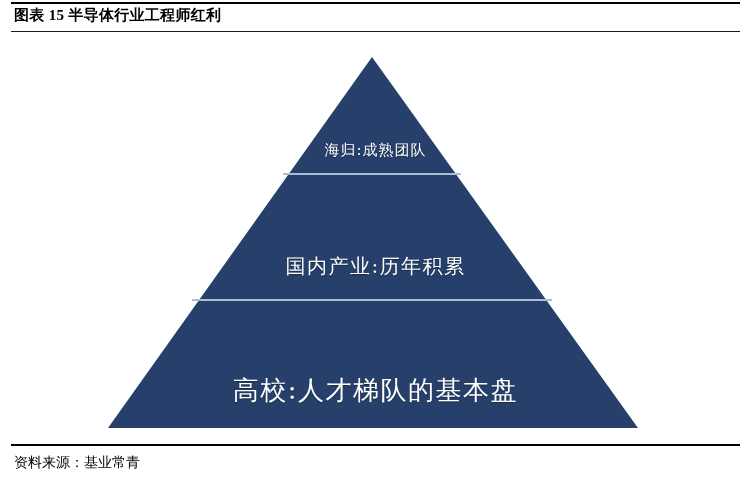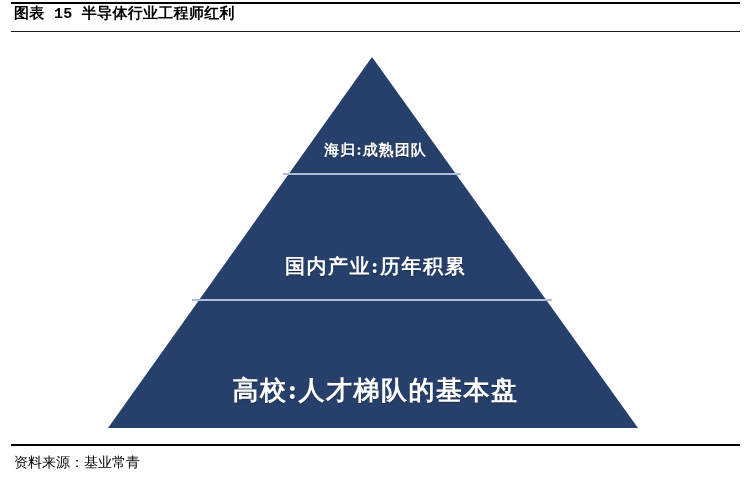--- a/index.html
+++ b/index.html
@@ -31,21 +31,21 @@
   .figure-title {
     position: absolute;
     left: 14px;
     top: 5px;
     font-size: 15px;
     font-weight: bold;
     color: #000000;
     letter-spacing: 0.3px;
     white-space: nowrap;
     line-height: 20px;
-    font-family: Liberation Mono, monospace;
+    font-family: Liberation Serif, serif;
   }
   .title-rule {
     position: absolute;
     left: 11px;
     top: 31px;
     width: 729px;
     height: 1px;
     background: #1a1a1a;
   }
   .chart-area {
@@ -66,21 +66,21 @@
   .pyramid-svg {
     display: block;
     width: 729px;
     height: 410px;
   }
   .tier-label {
     position: absolute;
     text-align: center;
     color: #ffffff;
     font-family: "DejaVu Serif", "Liberation Serif", serif;
-    font-weight: bold;
+    font-weight: normal;
     white-space: nowrap;
     text-shadow: 0 1px 1px rgba(0,0,0,0.35);
   }
   .tier-label.top {
     left: 0;
     width: 729px;
     top: 108px;
     font-size: 15px;
     letter-spacing: 1px;
   }

